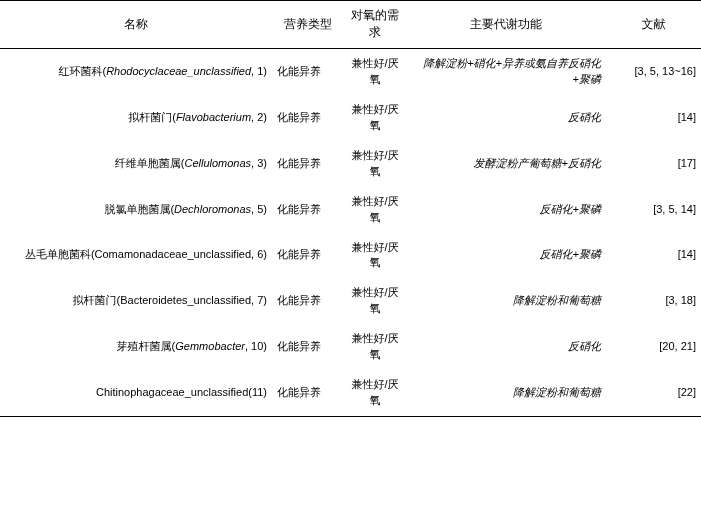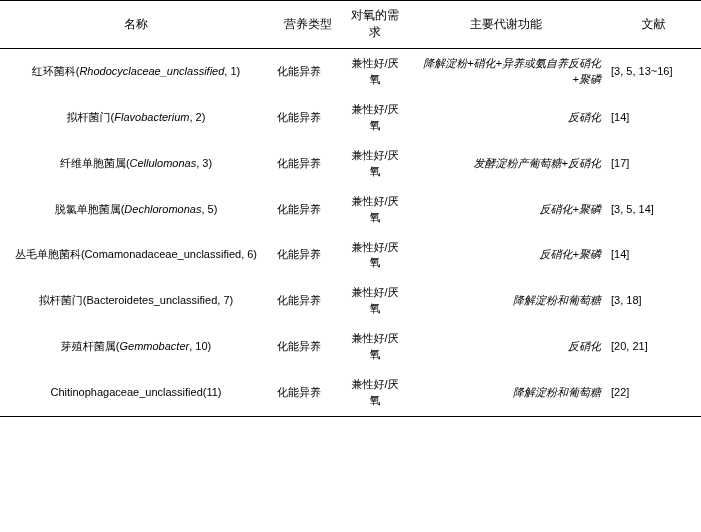--- a/index.html
+++ b/index.html
@@ -43,25 +43,25 @@
   tbody tr:last-child td {
     border-bottom: 1.3px solid #000;
   }
   
   col.c-name   { width: 272px; }
   col.c-nutri  { width: 72px; }
   col.c-oxy    { width: 62px; }
   col.c-func   { width: 200px; }
   col.c-ref    { width: 95px; }
 
-  td.name  { text-align: center; padding-left: 6px; }
+  td.name  { text-align: right; padding-left: 6px; }
   td.nutri { text-align: left; }
   td.oxy   { text-align: center; padding-left: 6px; }
   td.func  { text-align: right; padding-left: 5px; font-style: italic; }
-  td.ref   { text-align: left; }
+  td.ref   { text-align: right; }
 
   th.name  { text-align: center; }
   .ital { font-style: italic; }
 </style>
 </head>
 <body>
 
 <div class="table-wrap">
   <table class="data-table">
     <colgroup>

